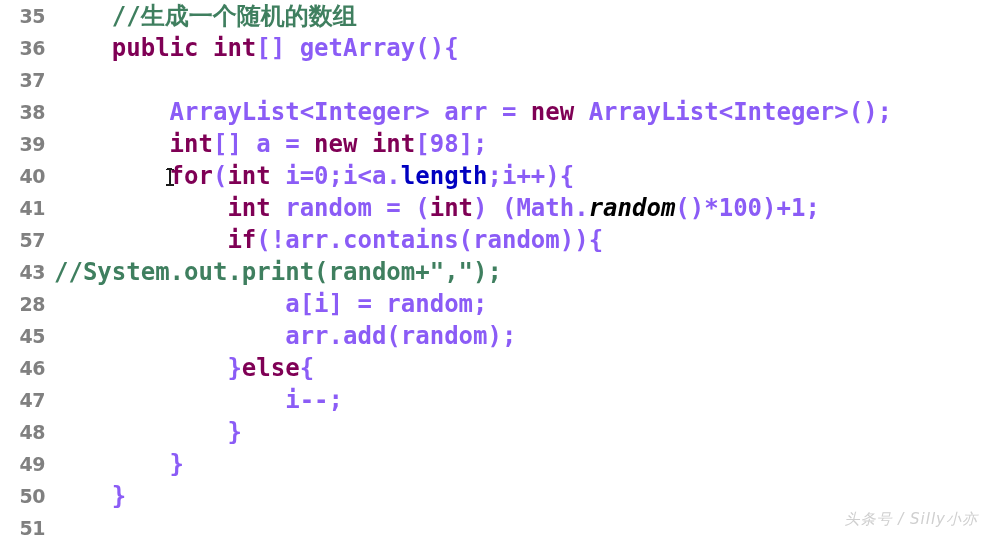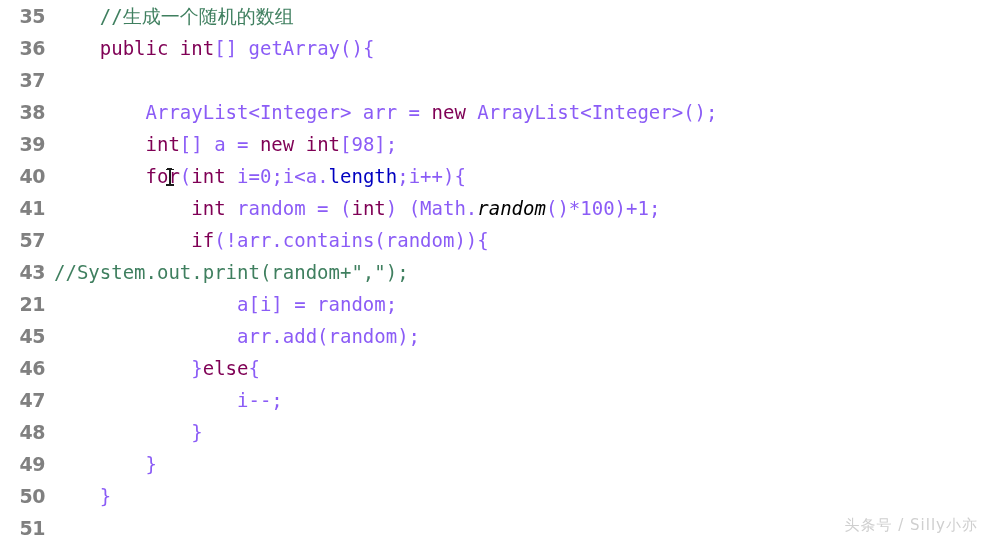--- a/index.html
+++ b/index.html
@@ -75,22 +75,22 @@
     width: 946px;
     height: 549px;
     background: #ffffff;
   }
 
   .code-row {
     height: 32px;
     line-height: 32px;
     white-space: pre;
     font-family: "DejaVu Sans Mono", "Liberation Mono", monospace;
-    font-size: 19px;
-    font-weight: normal;
+    font-size: 24px;
+    font-weight: bold;
     color: #000000;
     padding-left: 8px;
     box-sizing: border-box;
   }
 
   .tok-key      { color: #7f0055; }
   .tok-comment  { color: #3f7f5f; }
   .tok-field    { color: #0000c0; }
   .tok-plain    { color: #8b5cf6; }
   .tok-static   { color: #000000; font-style: italic; }
@@ -130,44 +130,45 @@
     height: 2px;
     background: #ffffff;
   }
   #mouse-cursor .dot-l { left: 0px; }
   #mouse-cursor .dot-r { left: 7px; }
 
   
   #watermark {
     position: absolute;
     right: 14px;
-    bottom: 14px;
+    bottom: 20px;
     font-family: "DejaVu Sans", "Liberation Sans", sans-serif;
     font-size: 15px;
     color: #cfcfcf;
     letter-spacing: 1px;
     white-space: nowrap;
+    font-style: italic;
   }
 </style>
 </head>
 <body>
 
 <div id="editor">
 
   <div id="gutter">
       <div class="gutter-row"><span>35</span></div>
       <div class="gutter-row"><span>36</span><span class="fold"></span></div>
       <div class="gutter-row"><span>37</span></div>
       <div class="gutter-row"><span>38</span></div>
       <div class="gutter-row"><span>39</span></div>
       <div class="gutter-row"><span>40</span></div>
       <div class="gutter-row"><span>41</span></div>
       <div class="gutter-row"><span>57</span></div>
       <div class="gutter-row"><span>43</span></div>
-      <div class="gutter-row"><span>21</span></div>
+      <div class="gutter-row"><span>28</span></div>
       <div class="gutter-row"><span>45</span></div>
       <div class="gutter-row"><span>46</span></div>
       <div class="gutter-row"><span>47</span></div>
       <div class="gutter-row"><span>48</span></div>
       <div class="gutter-row"><span>49</span></div>
       <div class="gutter-row"><span>50</span></div>
       <div class="gutter-row"><span>51</span></div>
     </div>
 
   <div id="code">

